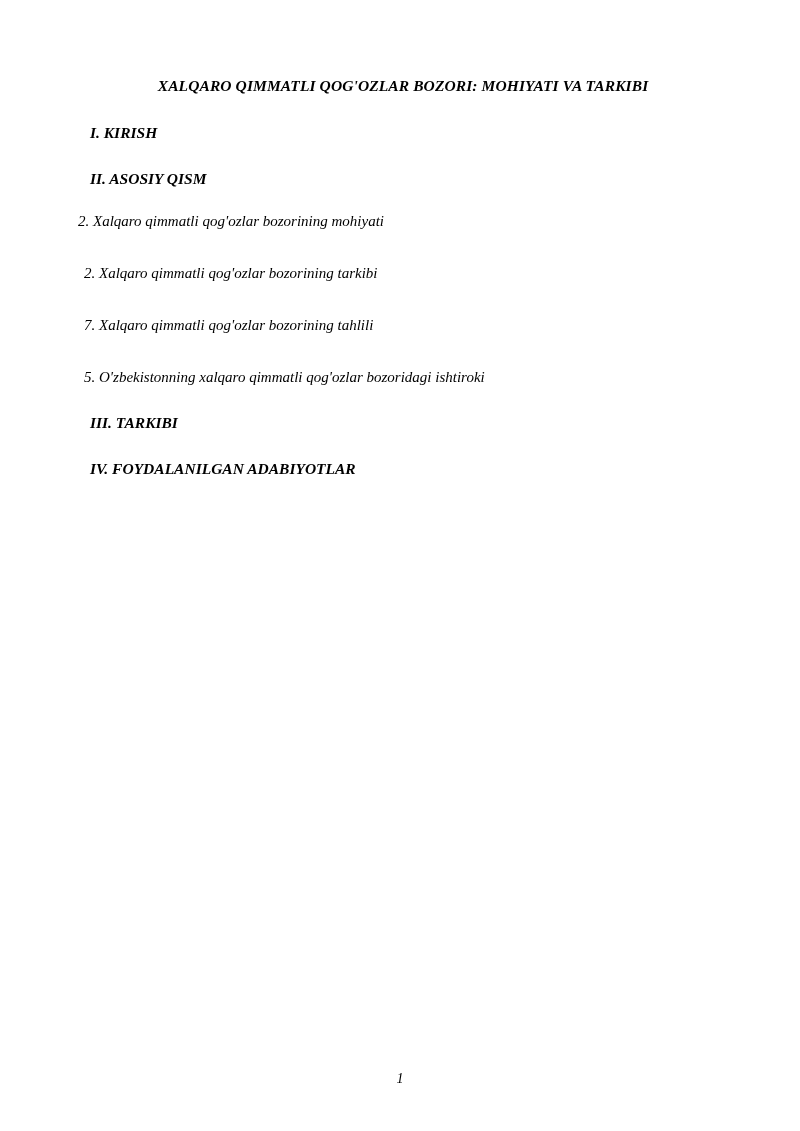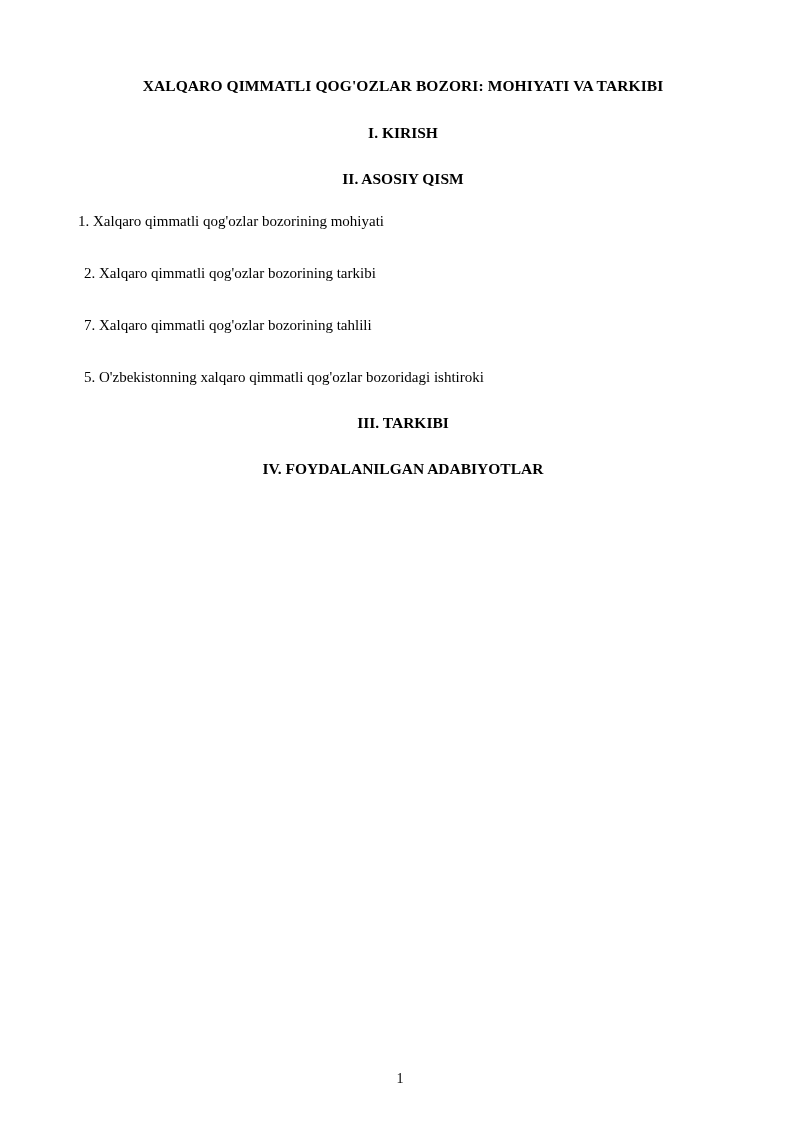--- a/index.html
+++ b/index.html
@@ -14,40 +14,41 @@
     color: #000000;
     position: relative;
     overflow: hidden;
   }
   .page {
     position: relative;
     width: 800px;
     height: 1131px;
     box-sizing: border-box;
     padding: 62px 72px 0 78px;
+    font-style: italic;
   }
   .doc-title {
     text-align: center;
     font-weight: bold;
     font-size: 15.5px;
     letter-spacing: 0.1px;
     margin: 14px 0 0 0;
     line-height: 1.3;
   }
   .toc-heading {
     text-align: center;
     font-weight: bold;
     font-size: 15.5px;
     margin: 29px 0 0 0;
   }
   .section-line {
     font-weight: bold;
     font-size: 15.5px;
-    margin: 28px 0 0 0;
-    text-align: center;
+    margin: 28px 0 0 12px;
+    text-align: left;
   }
   .item-line {
     font-size: 15px;
     margin: 25px 0 0 0;
     text-align: left;
   }
   .indent-0 { padding-left: 0px; }
   .indent-1 { padding-left: 6px; margin-top: 35px; }
   .page-number {
     position: absolute;
@@ -63,21 +64,21 @@
 
 <div class="page">
 
   <div class="doc-title">XALQARO QIMMATLI QOG'OZLAR BOZORI: MOHIYATI VA TARKIBI</div>
 
 
   <div class="section-line indent-0">I. KIRISH</div>
 
   <div class="section-line indent-0">II. ASOSIY QISM</div>
 
-  <div class="item-line indent-0">1. Xalqaro qimmatli qog'ozlar bozorining mohiyati</div>
+  <div class="item-line indent-0">2. Xalqaro qimmatli qog'ozlar bozorining mohiyati</div>
 
   <div class="item-line indent-1">2. Xalqaro qimmatli qog'ozlar bozorining tarkibi</div>
 
   <div class="item-line indent-1">7. Xalqaro qimmatli qog'ozlar bozorining tahlili</div>
 
   <div class="item-line indent-1">5. O'zbekistonning xalqaro qimmatli qog'ozlar bozoridagi ishtiroki</div>
 
   <div class="section-line indent-0">III. TARKIBI</div>
 
   <div class="section-line indent-0">IV. FOYDALANILGAN ADABIYOTLAR</div>

